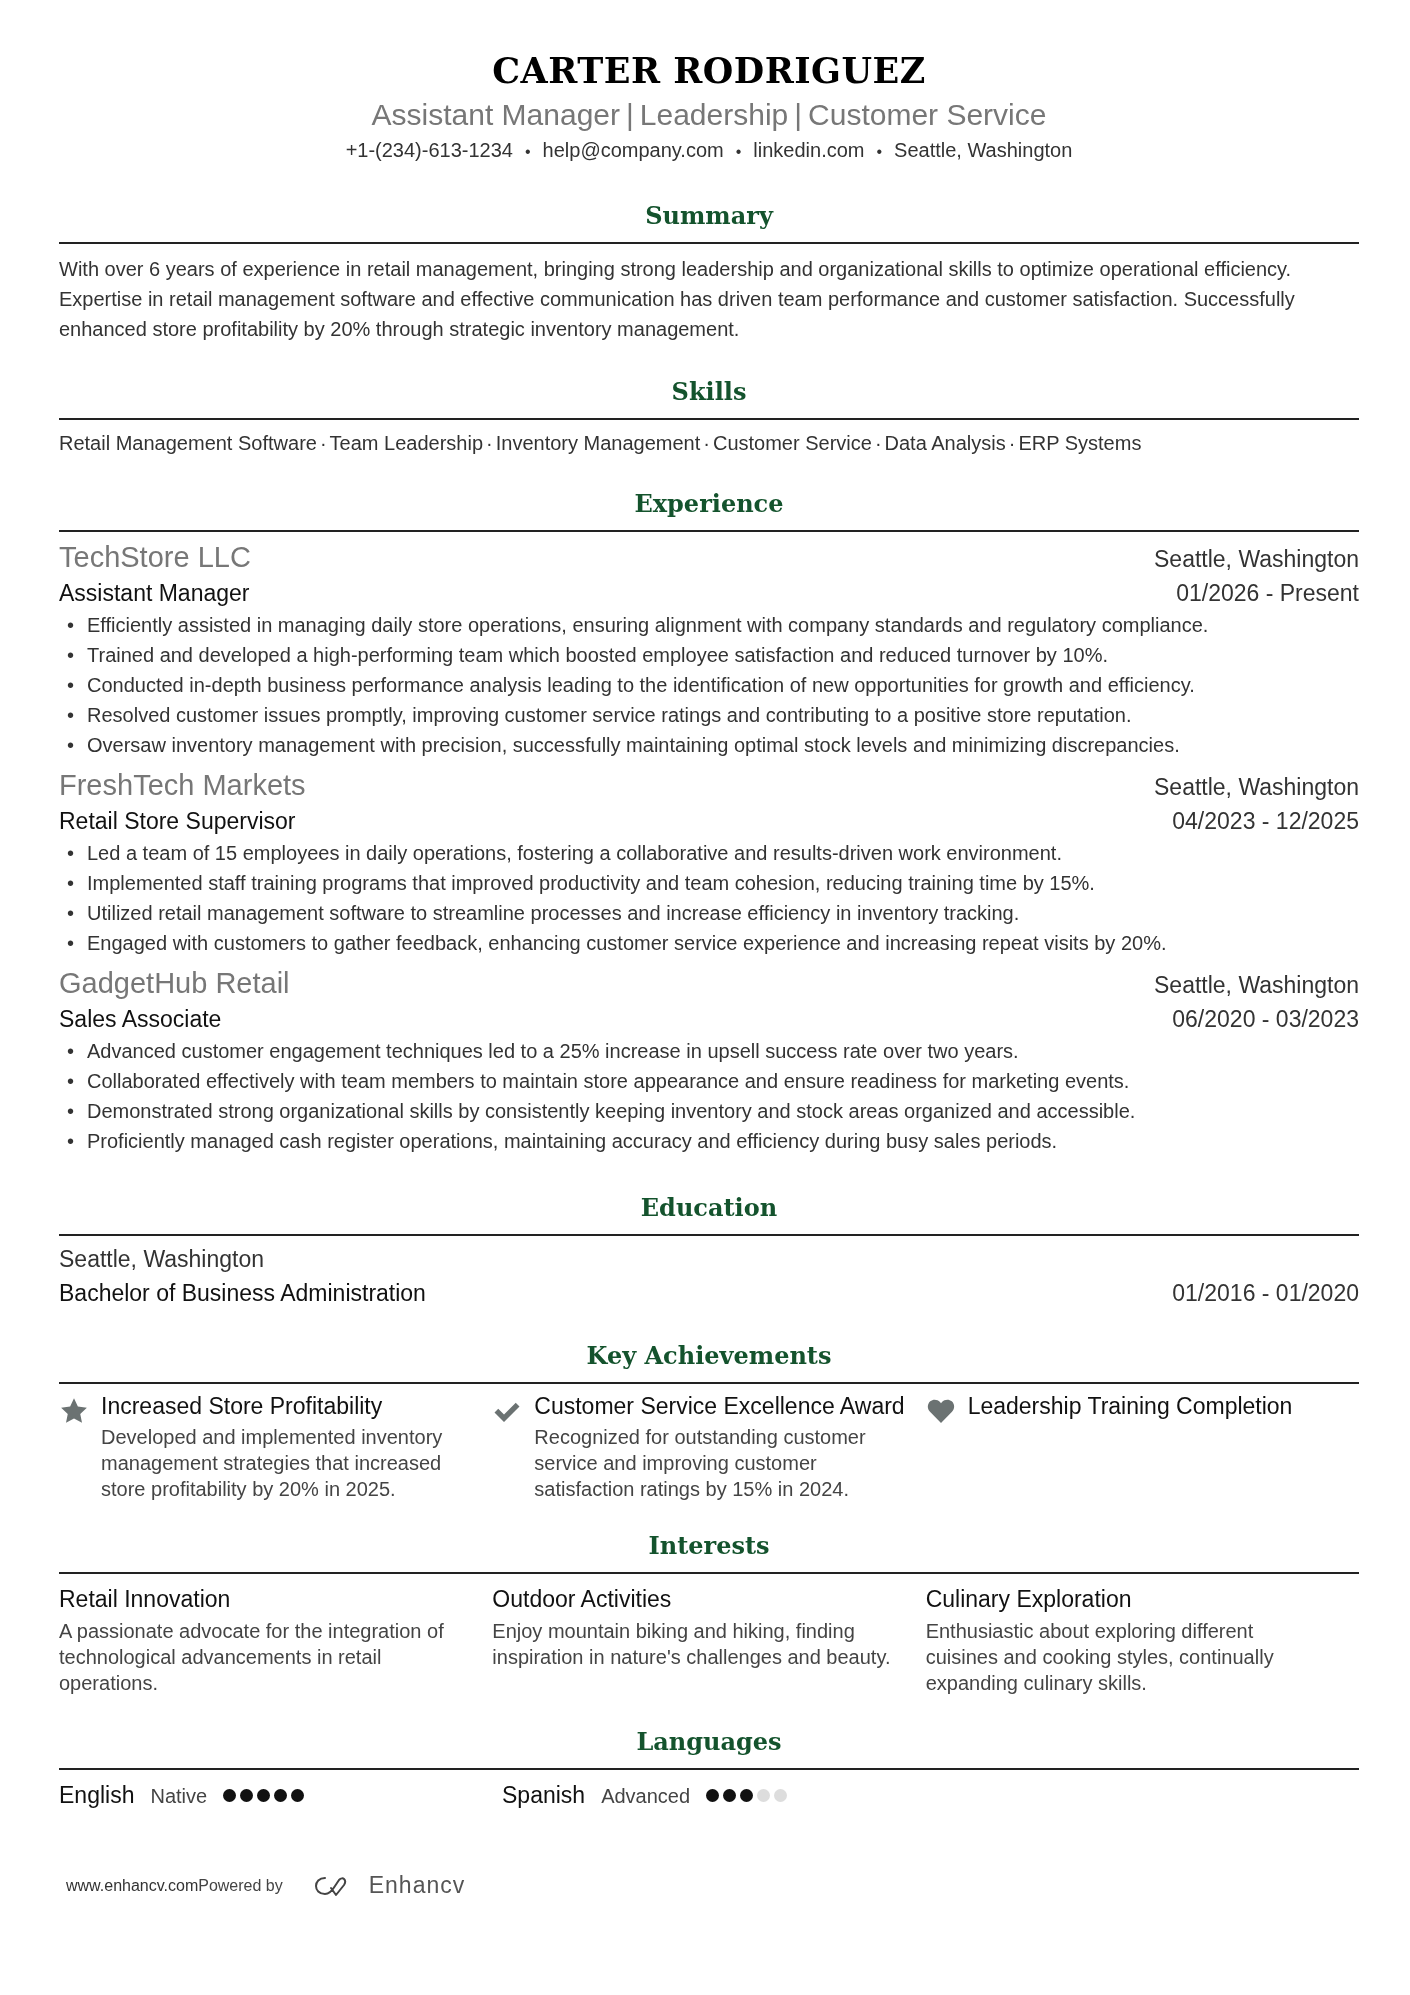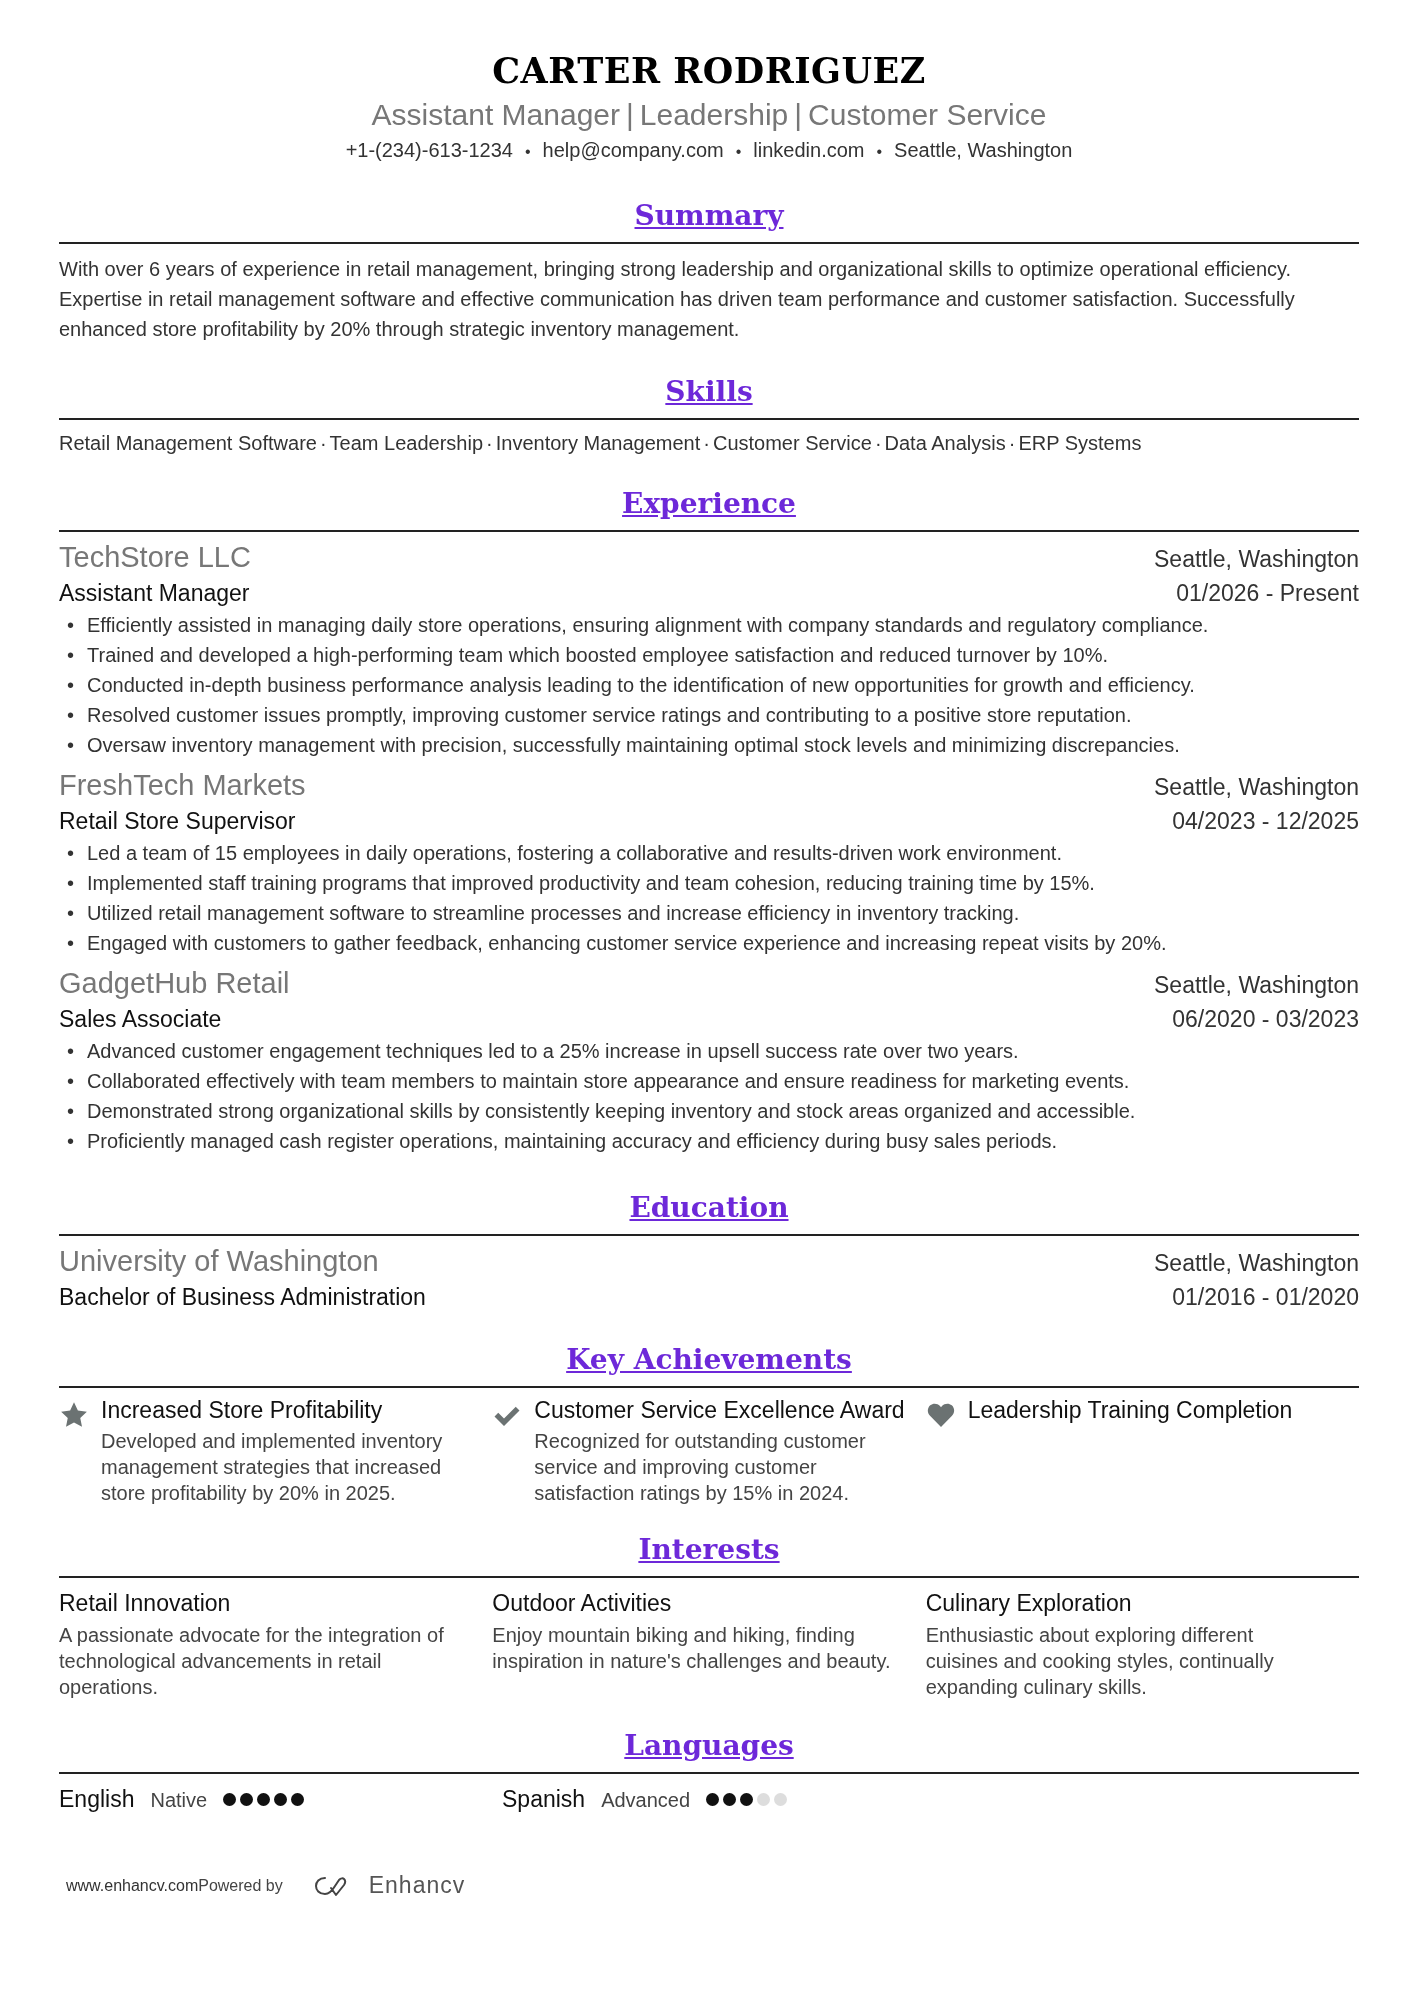--- a/index.html
+++ b/index.html
@@ -7,21 +7,21 @@
   body { font-family: "Liberation Sans", "DejaVu Sans", sans-serif; color: #222; position: relative; overflow: hidden; }
   .page { position: absolute; left: 59px; top: 0; width: 1300px; }
 
   .header { text-align: center; padding-top: 50px; }
   .name { font-family: "DejaVu Serif", "Liberation Serif", serif; font-weight: bold; font-size: 35px; color: #000; letter-spacing: 0.5px; line-height: 42px; }
   .headline { font-size: 30px; color: #777; line-height: 38px; margin-top: 4px; }
   .headline .sep { color: #777; padding: 0 6px; }
   .contacts { font-size: 20px; color: #333; line-height: 28px; margin-top: 2px; }
   .contacts .dot { padding: 0 12px; font-size: 16px; }
 
-  .section-title { font-family: "DejaVu Serif", "Liberation Serif", serif; font-weight: bold; font-size: 28px; color: #6d28d9; text-align: center; line-height: 36px; text-decoration: underline; }
+  .section-title { font-family: "DejaVu Serif", "Liberation Serif", serif; font-weight: bold; font-size: 24px; color: #14532d; text-align: center; line-height: 36px; }
   .rule { border-top: 2px solid #222; margin-top: 8px; }
 
   .summary { margin-top: 32px; }
   .summary p { font-size: 20px; line-height: 30px; color: #333; margin-top: 10px; }
 
   .skills { margin-top: 30px; }
   .skills p { font-size: 20px; line-height: 30px; color: #333; margin-top: 8px; }
   .skills .sk-sep { padding: 0 3px; }
 
   .exp { margin-top: 28px; }
@@ -151,21 +151,20 @@
         <li>Proficiently managed cash register operations, maintaining accuracy and efficiency during busy sales periods.</li>
       </ul>
     </div>
   </div>
 
   <div class="edu">
     <div class="section-title">Education</div>
     <div class="rule"></div>
     <div class="entry">
       <div class="entry-row">
-        <span class="company">University of Washington</span>
         <span class="loc">Seattle, Washington</span>
       </div>
       <div class="entry-row">
         <span class="role">Bachelor of Business Administration</span>
         <span class="dates">01/2016 - 01/2020</span>
       </div>
     </div>
   </div>
 
   <div class="ach">

